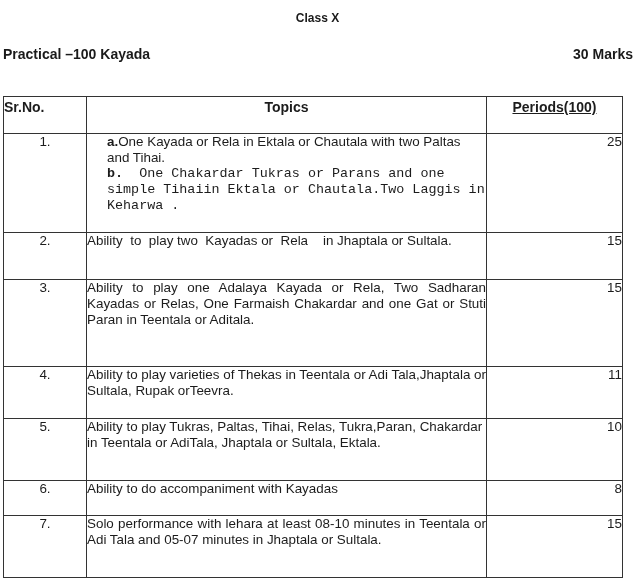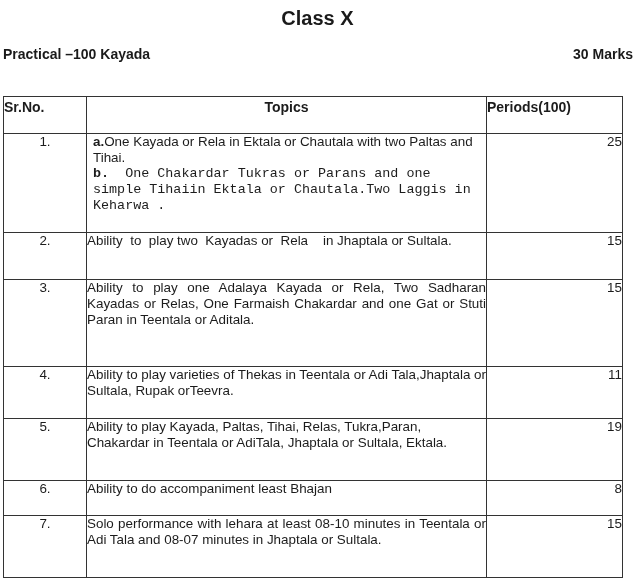--- a/index.html
+++ b/index.html
@@ -15,21 +15,21 @@
       font-family: "Liberation Sans", sans-serif;
       color: #111111;
     }
     .title {
       position: absolute;
       top: 8px;
       left: 0;
       width: 635px;
       text-align: center;
       font-weight: bold;
-      font-size: 20px;
+      font-size: 12px;
       line-height: 20px;
       color: #1a1a1a;
     }
     .subhead {
       position: absolute;
       top: 44px;
       left: 3px;
       width: 630px;
       font-weight: bold;
       font-size: 14px;
@@ -56,29 +56,29 @@
       padding: 0;
     }
     table.syllabus th {
       font-weight: bold;
       font-size: 14px;
       height: 34px;
       padding-top: 2px;
     }
     th.col-sr { text-align: left; padding-left: 6px; }
     th.col-topic { }
-    th.col-periods { text-align: left; padding-left: 4px; }
+    th.col-periods { text-align: center; padding-left: 4px; text-decoration: underline; }
     col.c1 { width: 83px; }
     col.c2 { width: 400px; }
     col.c3 { width: 136px; }
 
     td.sr { text-align: center; padding-top: 0; }
     td.periods { text-align: right; }
     td.topic { padding-left: 2px; padding-right: 1px; }
-    td.topic.padded { padding-left: 6px; }
+    td.topic.padded { padding-left: 20px; }
     td.topic.justify { text-align: justify; text-align-last: left; }
     .lbl { font-weight: bold; }
   </style>
 </head>
 <body>
 
 <div class="title">Class X</div>
 
 <div class="subhead">
   <span class="left">Practical –100 Kayada</span>
@@ -117,27 +117,27 @@
       <td class="topic justify">Ability to play one Adalaya Kayada or Rela, Two Sadharan Kayadas or Relas, One Farmaish Chakardar and one Gat or Stuti Paran in Teentala or Aditala.</td>
       <td class="periods">15</td>
     </tr>
     <tr style="height:52px">
       <td class="sr">4.</td>
       <td class="topic">Ability to play varieties of Thekas in Teentala or Adi Tala,Jhaptala or Sultala, Rupak orTeevra.</td>
       <td class="periods">11</td>
     </tr>
     <tr style="height:62px">
       <td class="sr">5.</td>
-      <td class="topic">Ability to play Kayada, Paltas, Tihai, Relas, Tukra,Paran, Chakardar in Teentala or AdiTala, Jhaptala or Sultala, Ektala.</td>
-      <td class="periods">19</td>
+      <td class="topic">Ability to play Tukras, Paltas, Tihai, Relas, Tukra,Paran, Chakardar in Teentala or AdiTala, Jhaptala or Sultala, Ektala.</td>
+      <td class="periods">10</td>
     </tr>
     <tr style="height:35px">
       <td class="sr">6.</td>
-      <td class="topic">Ability to do accompaniment least Bhajan</td>
+      <td class="topic">Ability to do accompaniment with Kayadas</td>
       <td class="periods">8</td>
     </tr>
     <tr style="height:62px">
       <td class="sr">7.</td>
-      <td class="topic justify">Solo performance with lehara at least 08-10 minutes in Teentala or Adi Tala and 08-07 minutes in Jhaptala or Sultala.</td>
+      <td class="topic justify">Solo performance with lehara at least 08-10 minutes in Teentala or Adi Tala and 05-07 minutes in Jhaptala or Sultala.</td>
       <td class="periods">15</td>
     </tr>
   </tbody>
 </table>
 
 </body></html>

